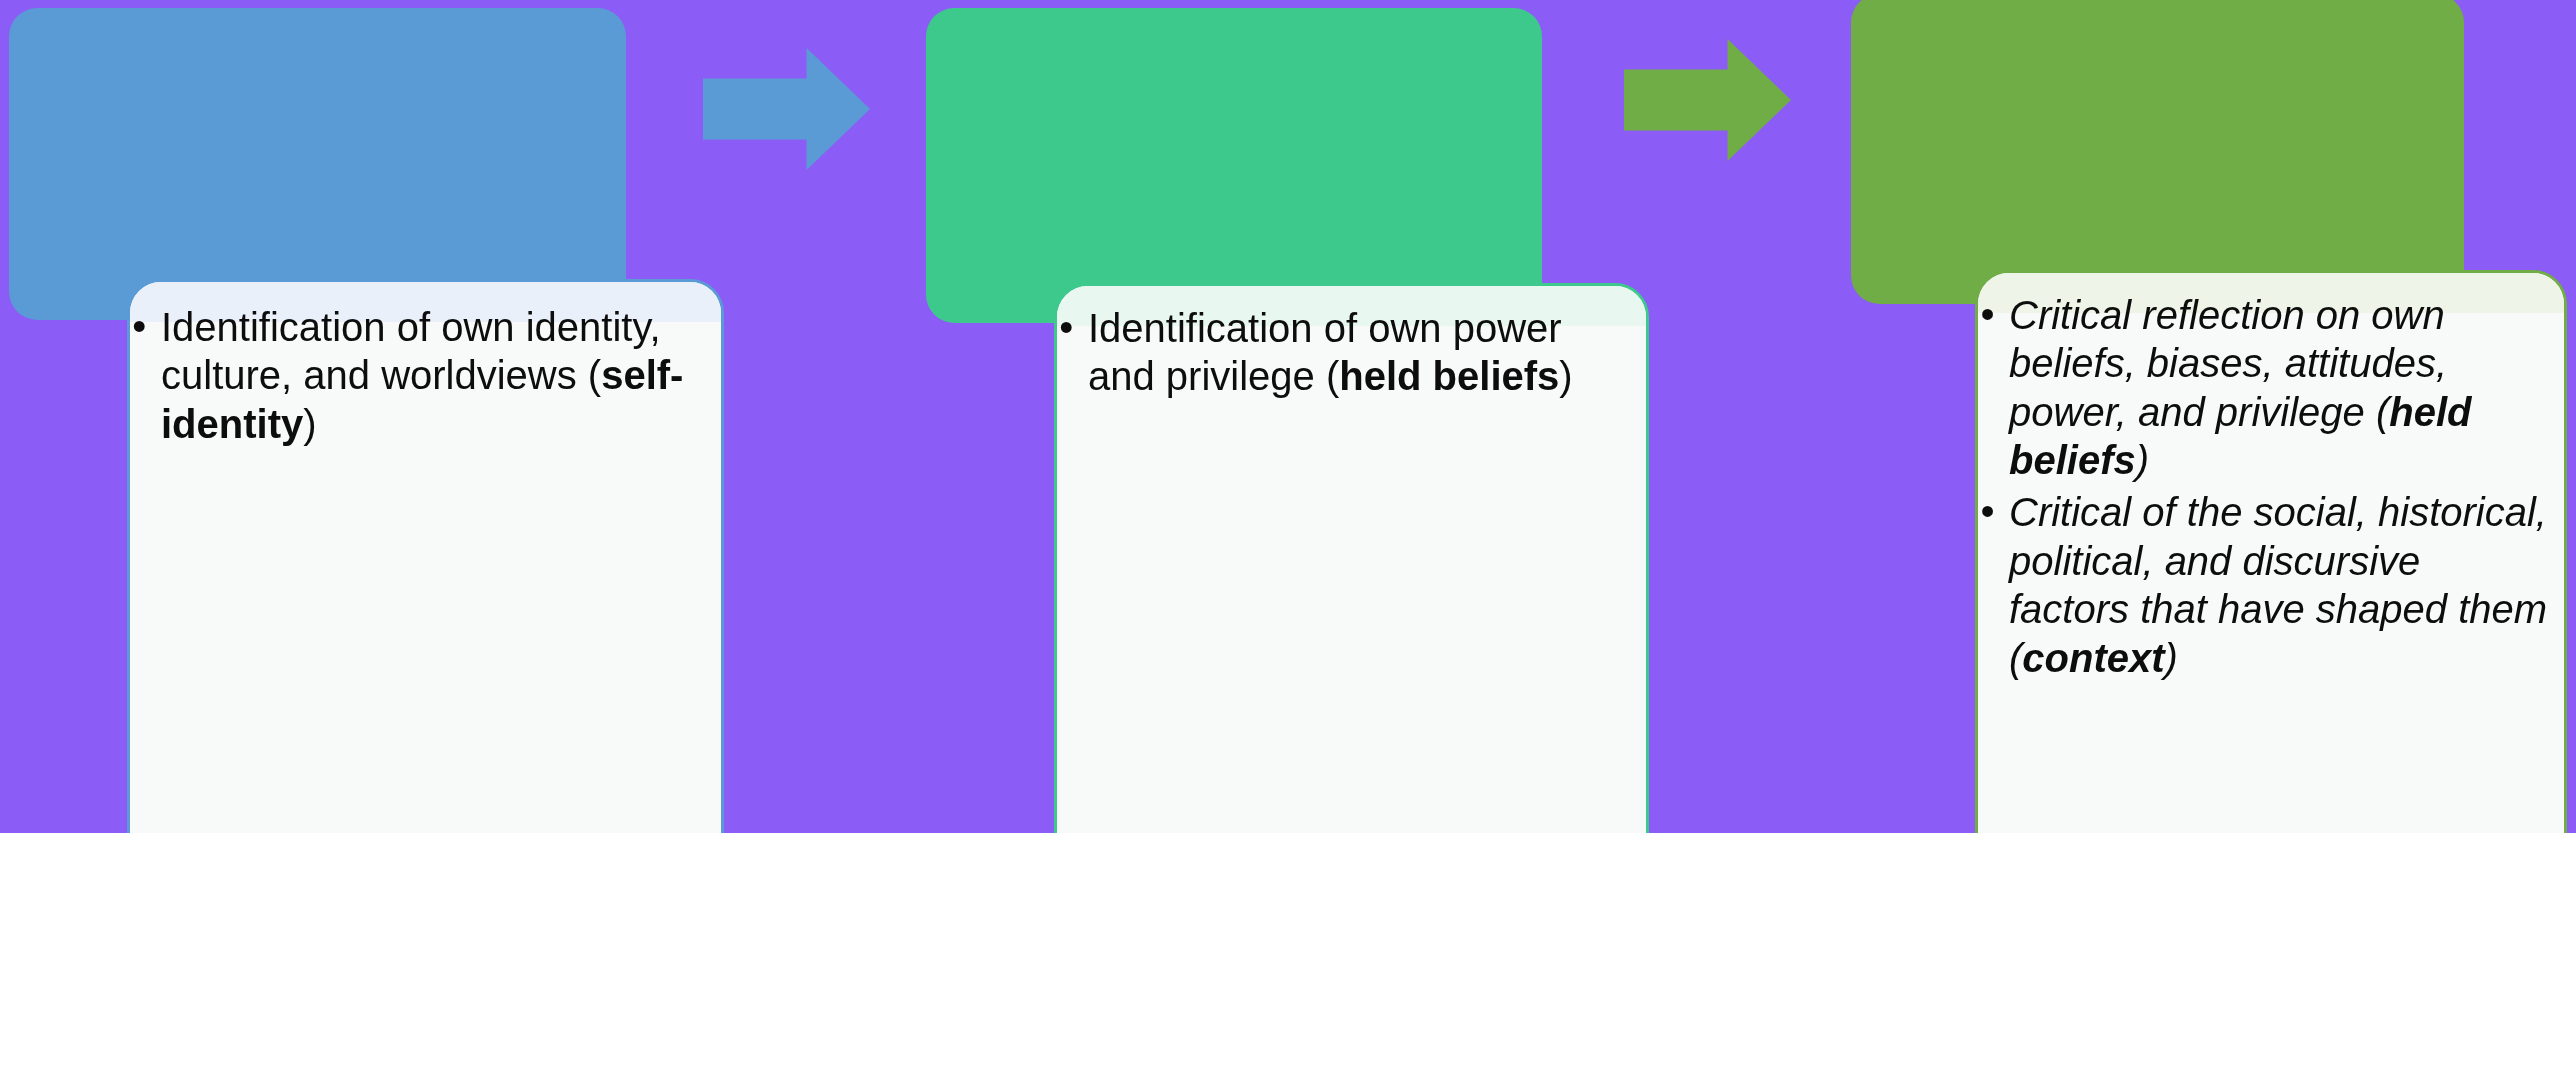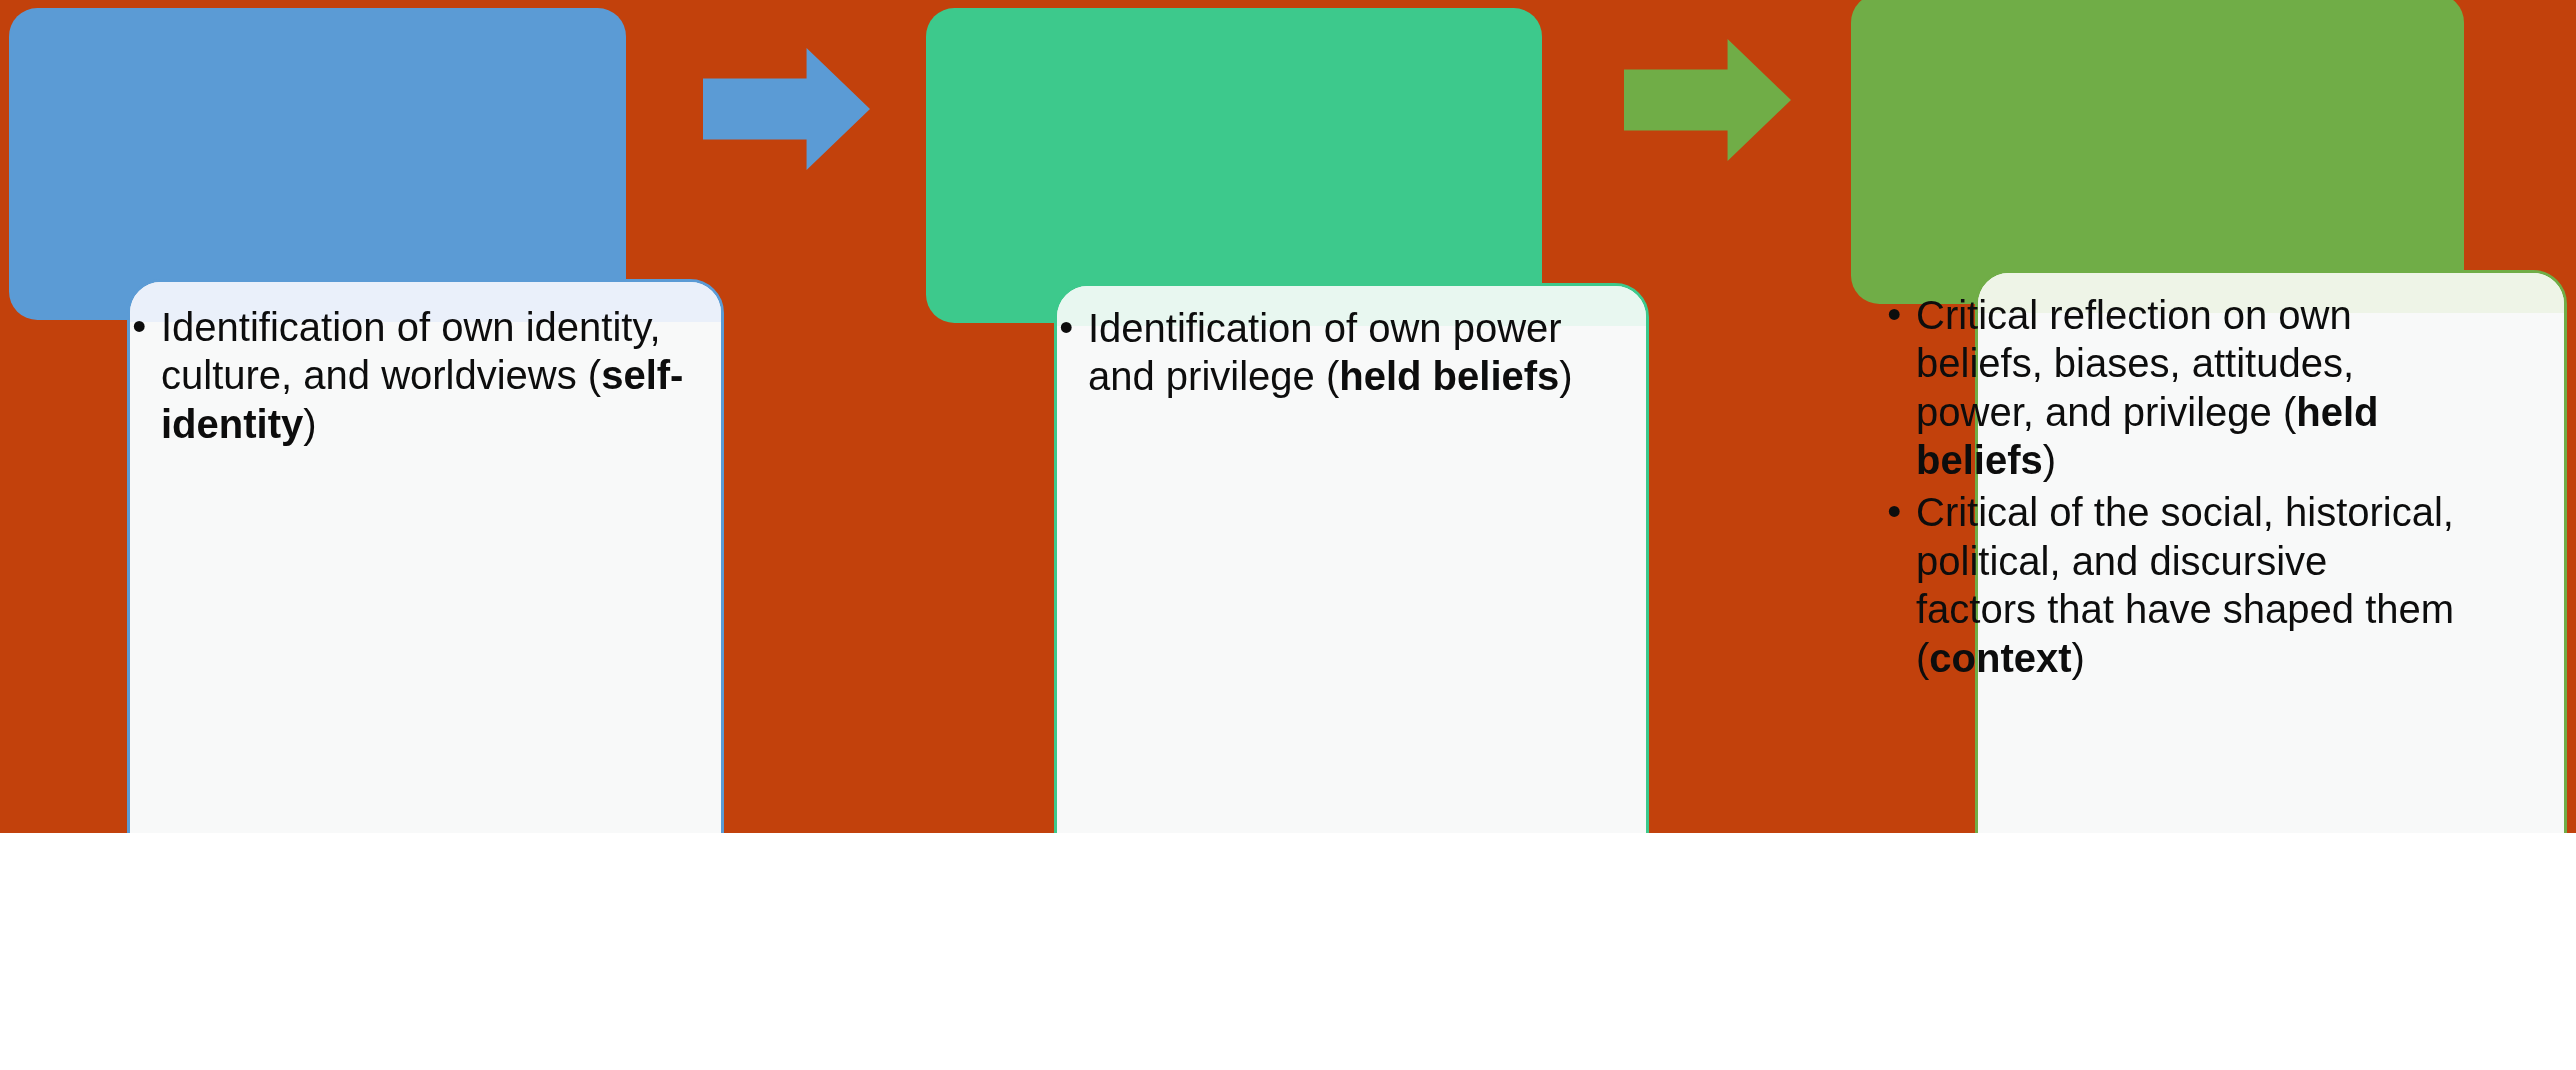--- a/index.html
+++ b/index.html
@@ -7,21 +7,21 @@
     padding: 0;
     background: #ffffff;
   }
   body {
     font-family: "Liberation Sans", sans-serif;
   }
   #stage {
     position: relative;
     width: 2576px;
     height: 833px;
-    background: #c2410c;
+    background: #8b5cf6;
     overflow: hidden;
   }
 
   
   .header-box {
     position: absolute;
     border-radius: 28.4px;
     box-sizing: border-box;
     z-index: 1;
   }
@@ -104,21 +104,21 @@
   #header-title-2 { left: 965px; top: 45px; }
   #card-2   { left: 1054px; top: 283px; width: 595px; height: 778px; border-color: #3DC98C; }
   #card-tint-2 { height: 40px; background: #e8f7f0; }
   #bullets-2 { left: 1054px; top: 304px; width: 577px; }
 
   
   #header-box-3 { left: 1851px; top: -6.5px; width: 613px; height: 310px; background: #70AD47; }
   #header-title-3 { left: 1888px; top: 35px; }
   #card-3   { left: 1975px; top: 270px; width: 592px; height: 778px; border-color: #70AD47; }
   #card-tint-3 { height: 40px; background: #eef4e7; }
-  #bullets-3 { left: 1882px; top: 291px; width: 575px; }
+  #bullets-3 { left: 1975px; top: 291px; width: 575px; font-style: italic; }
 
   
   #arrow-1 { left: 703px; top: 48px;  width: 167px; height: 122px; }
   #arrow-2 { left: 1624px; top: 39px;  width: 167px; height: 122px; }
 </style>
 </head>
 <body>
 
 <div id="stage">
 

